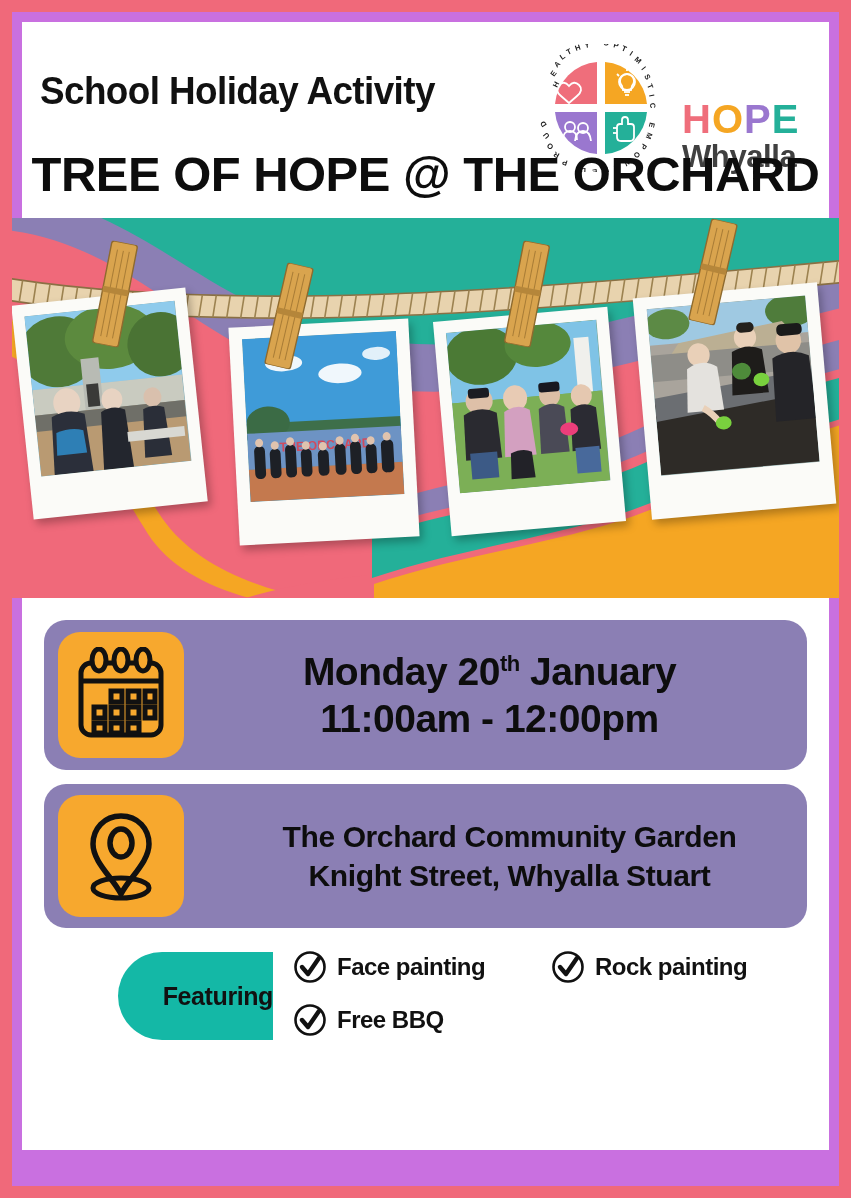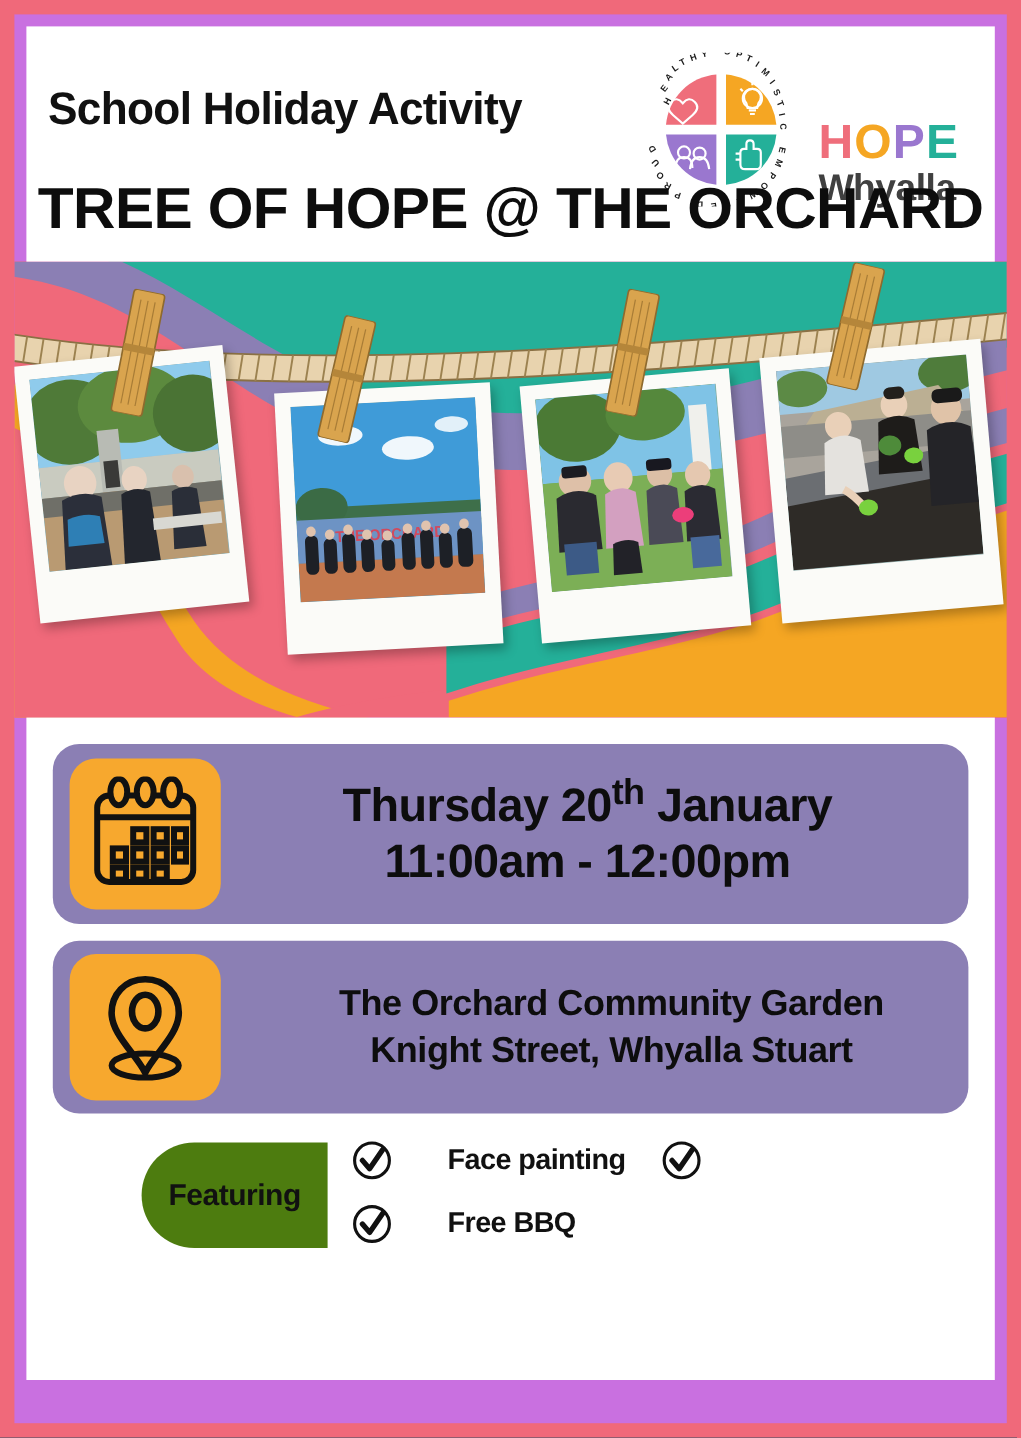--- a/index.html
+++ b/index.html
@@ -145,53 +145,52 @@
 
   .card-text{
     flex:1 1 auto;
     text-align:center;
     color:#0d0d0d;
     font-family:"Liberation Sans",sans-serif;
     font-weight:bold;
     padding-right:12px;
   }
   .date-line1{font-size:39px;line-height:47px;letter-spacing:-0.5px;white-space:nowrap;}
-  .date-line1 sup{font-size:30px;vertical-align:super;line-height:0;}
+  .date-line1 sup{font-size:22px;vertical-align:super;line-height:0;}
   .date-line2{font-size:39px;line-height:47px;letter-spacing:-0.5px;white-space:nowrap;}
   .loc-line{font-size:30px;line-height:39px;letter-spacing:-0.4px;white-space:nowrap;}
 
   
   .featuring-wrap{
     position:absolute;left:22px;top:344px;width:763px;height:110px;
   }
   .featuring-badge{
     position:absolute;left:74px;top:10px;
     width:155px;height:88px;
-    background:#4d7c0f;
+    background:#14b8a6;
     border-radius:52px 0 0 52px;
-    display:flex;align-items:center;justify-content:center;
+    display:flex;align-items:center;justify-content:flex-end;
   }
   .featuring-badge span{
     font-size:25px;font-weight:bold;color:#111;
     letter-spacing:-0.4px;
     font-family:"Liberation Sans",sans-serif;
   }
   .feat-grid{
     position:absolute;left:248px;top:4px;
     width:520px;height:104px;
   }
   .feat-item{
     position:absolute;
     display:flex;align-items:center;gap:9px;
   }
   .feat-item .lbl{
     font-size:24px;font-weight:bold;color:#111;
     letter-spacing:-0.5px;white-space:nowrap;
     font-family:"Liberation Sans",sans-serif;
-    margin-left:36px;
   }
   .fi-0{left:0px;  top:3px;}
   .fi-1{left:258px;top:3px;}
   .fi-2{left:0px;  top:56px;}
   .fi-3{left:258px;top:56px;}
 
   .contact{
     position:absolute;
     left:22px;top:462px;width:763px;
     text-align:center;
@@ -543,21 +542,21 @@
             <rect x="38" y="60" width="11" height="11"></rect>
             <rect x="55" y="60" width="11" height="11"></rect>
             <rect x="72" y="60" width="10" height="11"></rect>
             <rect x="21" y="76" width="11" height="10"></rect>
             <rect x="38" y="76" width="11" height="10"></rect>
             <rect x="55" y="76" width="11" height="10"></rect>
           </g>
         </svg>
       </div>
       <div class="card-text">
-        <div class="date-line1"><span>Thursday 20</span><sup>th</sup><span> January</span></div>
+        <div class="date-line1"><span>Monday 20</span><sup>th</sup><span> January</span></div>
         <div class="date-line2">11:00am - 12:00pm</div>
       </div>
     </div>
 
     <div class="info-card card-loc">
       <div class="icon-tile tile-loc">
         <svg width="92" height="96" viewBox="0 0 92 96">
           <path d="M46,8 C 29,8 18,21 18,36 C 18,54 38,70 46,86 C 54,70 74,54 74,36 C 74,21 63,8 46,8 Z" fill="none" stroke="#111" stroke-width="5.5"></path>
           <ellipse cx="46" cy="35" rx="11" ry="14" fill="none" stroke="#111" stroke-width="5.5"></ellipse>
           <ellipse cx="46" cy="80" rx="28" ry="10" fill="none" stroke="#111" stroke-width="5"></ellipse>
@@ -581,20 +580,21 @@
             <path d="M10,18 L16,25 L27,9" fill="none" stroke="#111" stroke-width="4.4" stroke-linecap="round" stroke-linejoin="round"></path>
           </svg>
           <span class="lbl">Face painting</span>
         </div>
 
         <div class="feat-item fi-1">
           <svg width="36" height="36" viewBox="0 0 36 36">
             <circle cx="18" cy="18" r="14.5" fill="none" stroke="#111" stroke-width="2.6"></circle>
             <path d="M10,18 L16,25 L27,9" fill="none" stroke="#111" stroke-width="4.4" stroke-linecap="round" stroke-linejoin="round"></path>
           </svg>
+          <span class="lbl">Rock painting</span>
         </div>
 
         <div class="feat-item fi-2">
           <svg width="36" height="36" viewBox="0 0 36 36">
             <circle cx="18" cy="18" r="14.5" fill="none" stroke="#111" stroke-width="2.6"></circle>
             <path d="M10,18 L16,25 L27,9" fill="none" stroke="#111" stroke-width="4.4" stroke-linecap="round" stroke-linejoin="round"></path>
           </svg>
           <span class="lbl">Free BBQ</span>
         </div>
 

